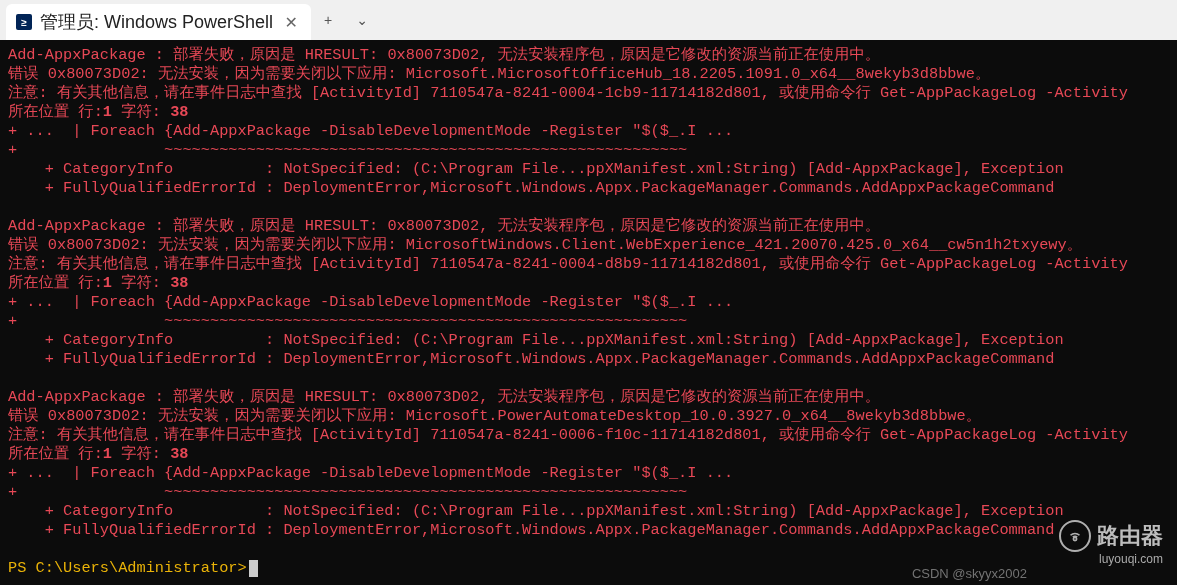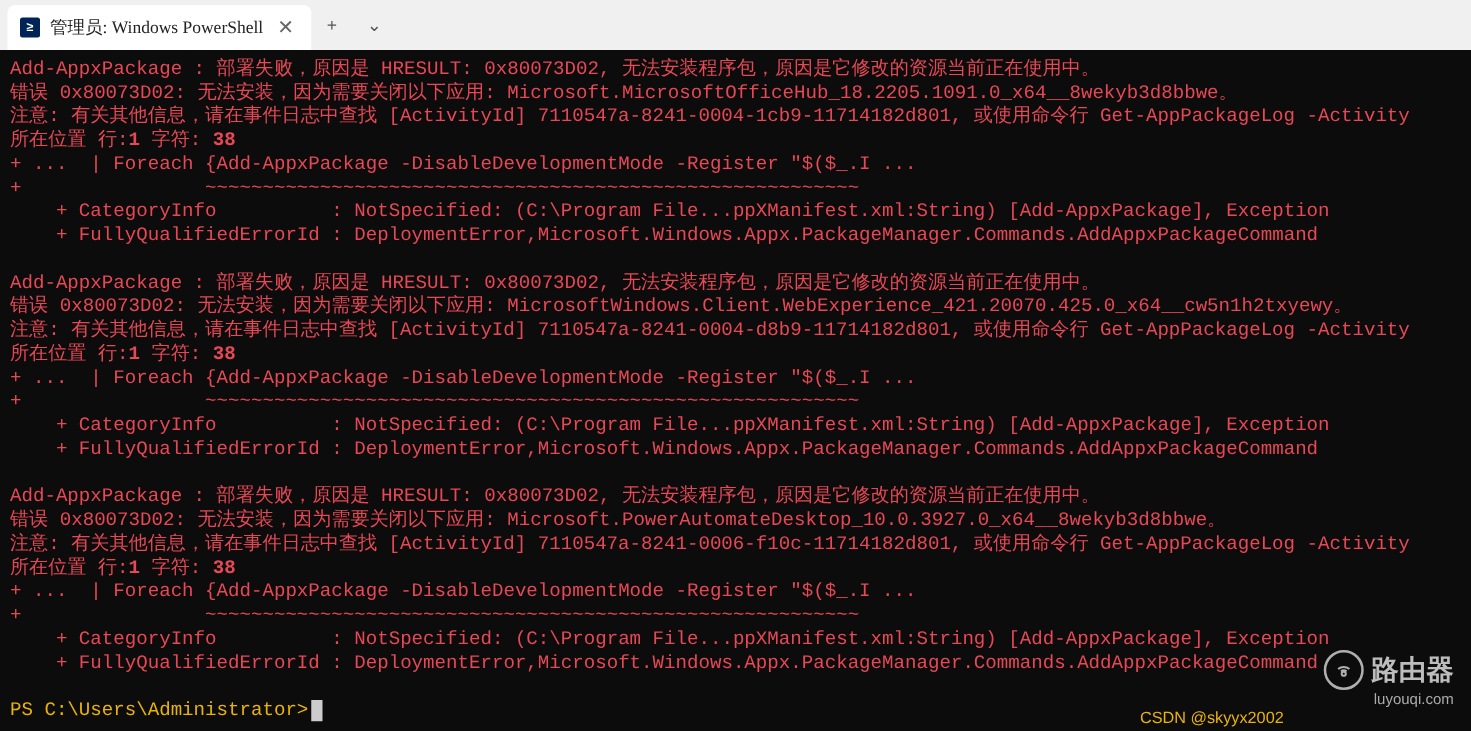--- a/index.html
+++ b/index.html
@@ -28,21 +28,21 @@
     min-width: 230px;
     position: relative;
   }
   .ps-icon {
     width: 16px; height: 16px;
     background: #012456;
     display: flex; align-items: center; justify-content: center;
     color: #fff; font-size: 10px; font-weight: bold;
     border-radius: 2px;
   }
-  .tab-title { font-size: 14px; color: #222; flex: 1; font-family: Liberation Serif, serif; }
+  .tab-title { font-size: 18px; color: #222; flex: 1; }
   .tab-close {
     width: 20px; height: 20px; display:flex;align-items:center;justify-content:center;
     color:#666; cursor:pointer; border-radius:3px;
   }
   .tabbar-btn {
     width: 34px; display:flex;align-items:center;justify-content:center;
     color:#555; cursor:pointer; font-size:14px;
   }
   .terminal {
     height: 544px;
@@ -71,21 +71,21 @@
   .router-icon {
     width:32px;height:32px;border:2.5px solid #ccc;border-radius:50%;
     display:flex;align-items:center;justify-content:center;color:#ccc;
   }
   .watermark-sub {
     position:absolute; top:552px; right:14px;
     color:#aaa; font-size:12px;text-align:right;
   }
   .watermark-csdn {
     position:absolute; bottom:4px; right:150px;
-    color:#eab308; font-size:13px;
+    color:#737373; font-size:13px;
   }
 </style>
 </head>
 <body>
 
 <div class="titlebar">
   <div class="tab">
     <span class="ps-icon">≥</span>
     <span class="tab-title">管理员: Windows PowerShell</span>
     <span class="tab-close">✕</span>

